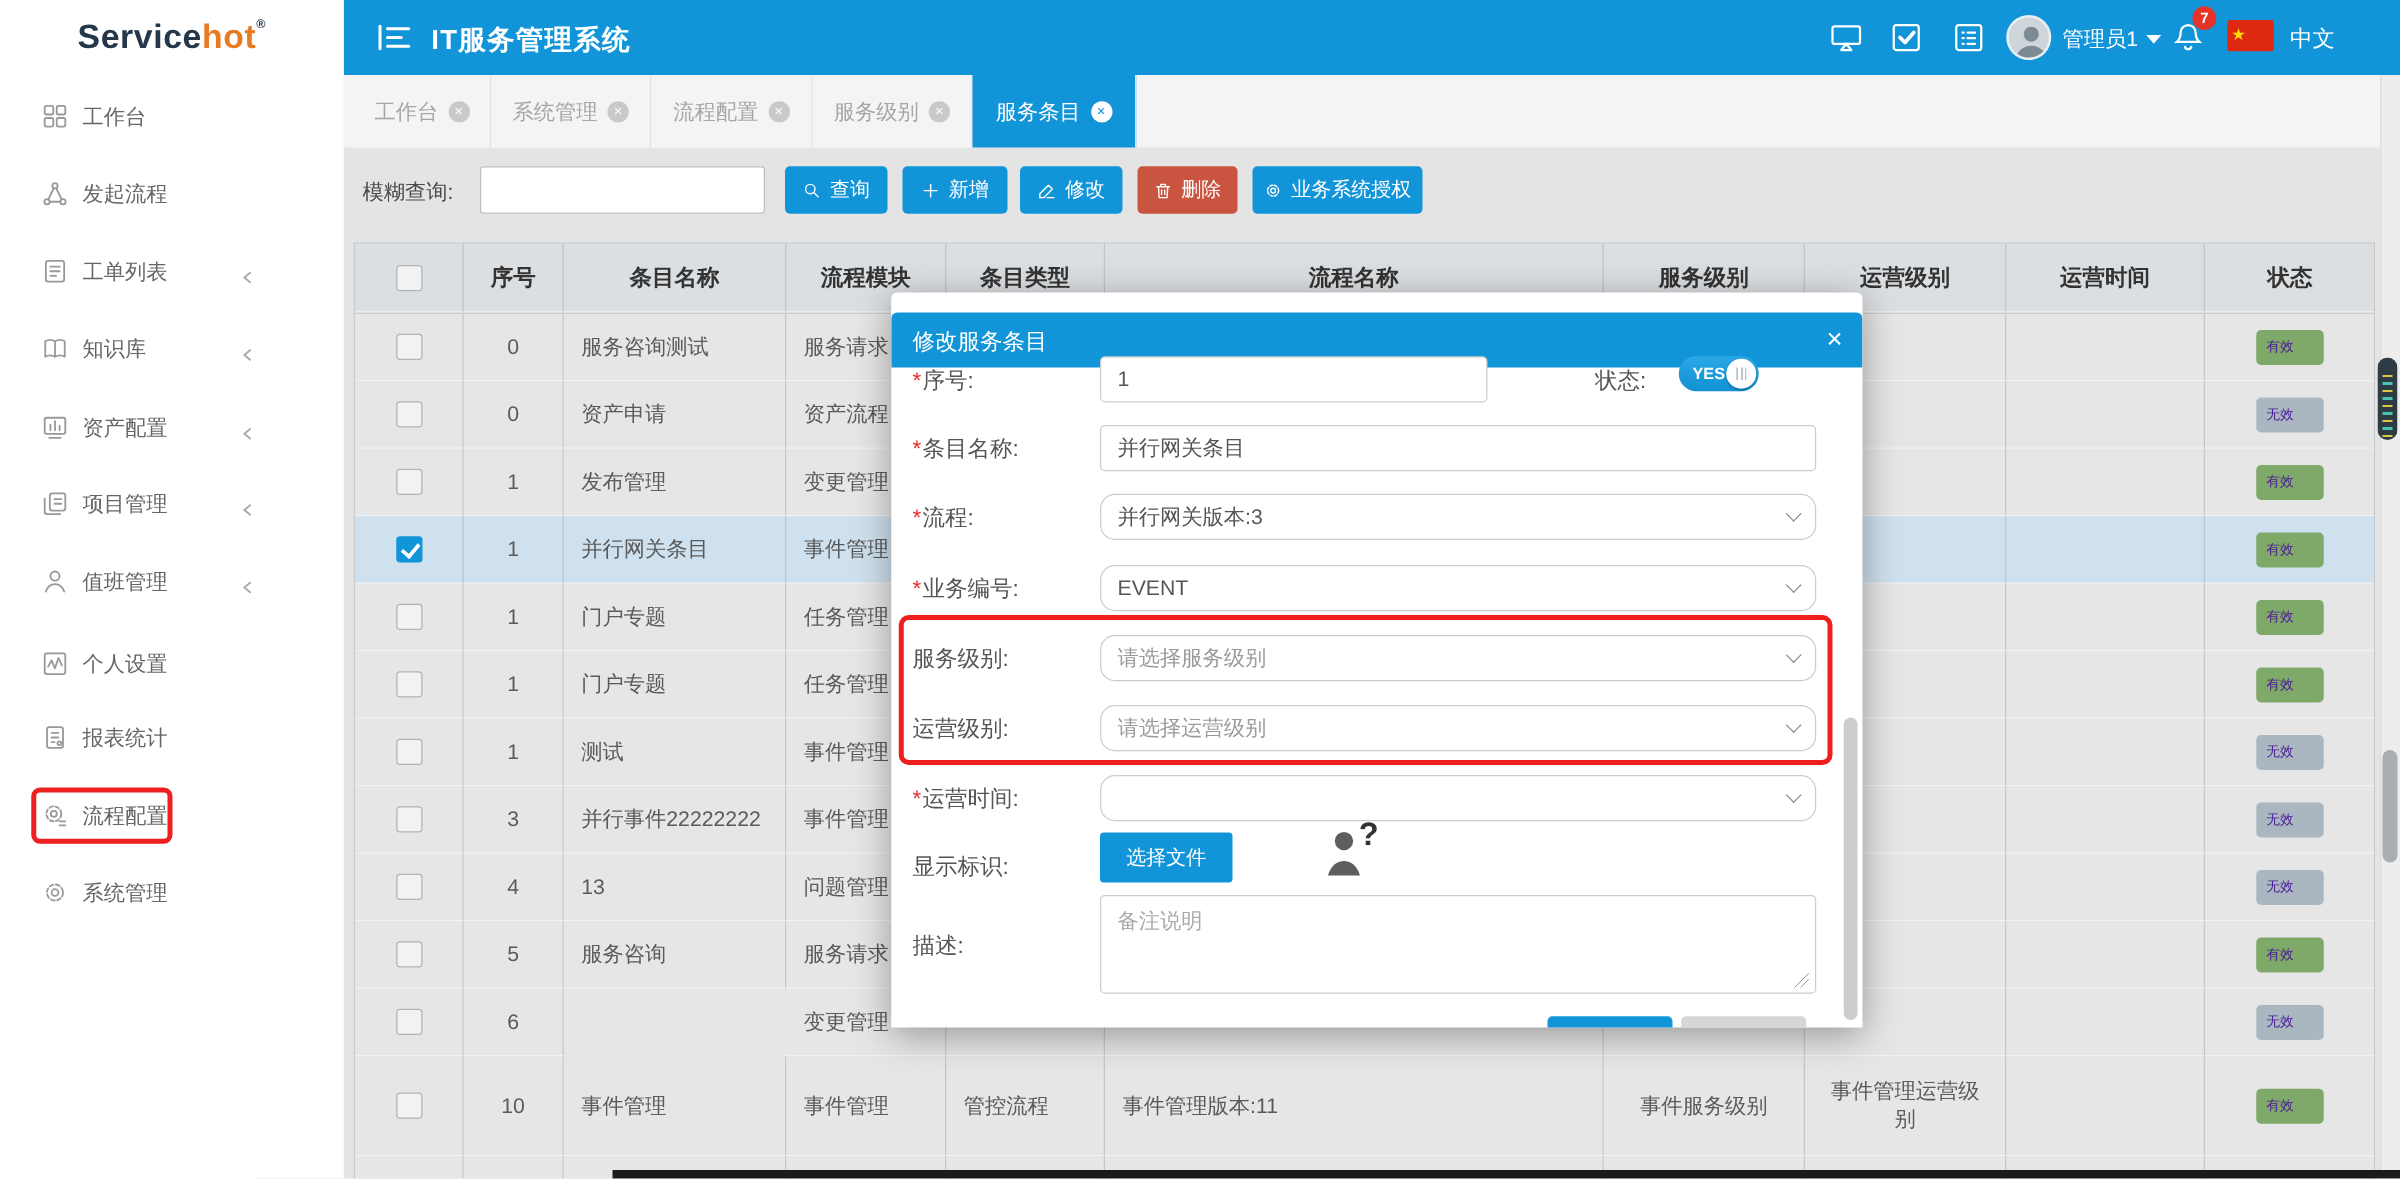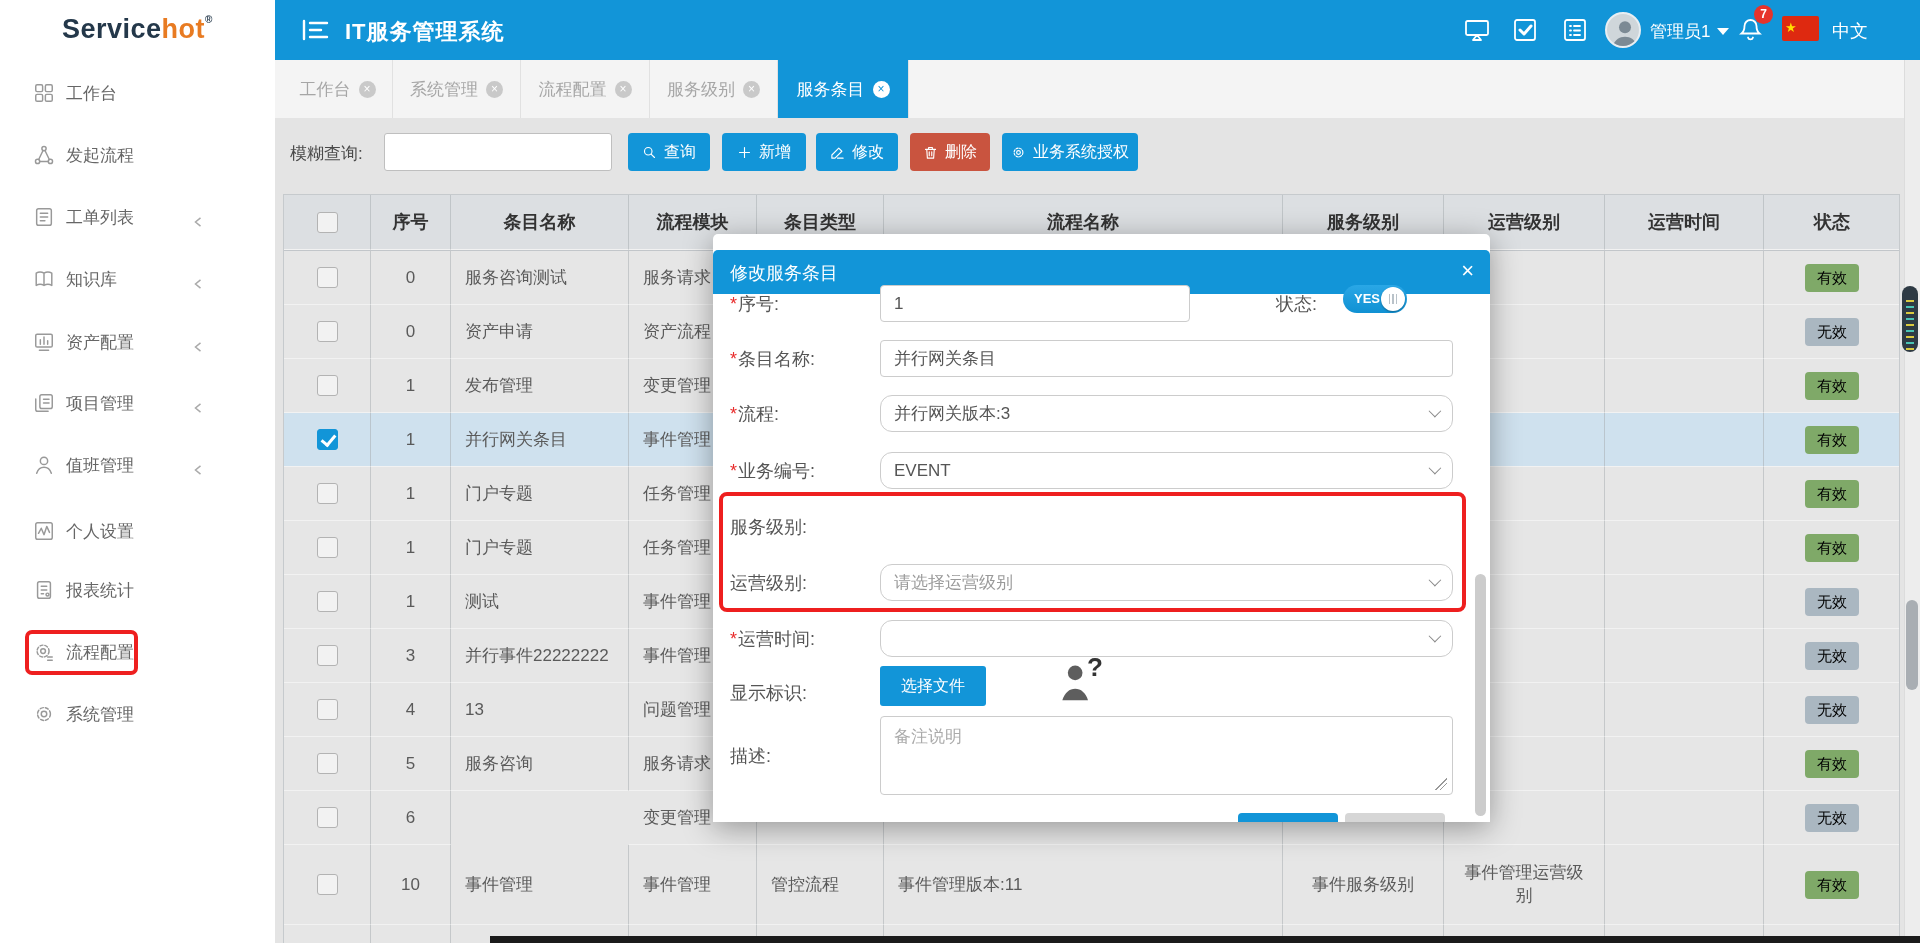--- a/index.html
+++ b/index.html
@@ -57,21 +57,21 @@
   .trow { position:absolute; left:0; width:1617px; background:#e6e6e6; }
   .trow.head { background:#dcdfe2; border-bottom:1px solid #c2c6ca; z-index:2; }
   .trow.sel { background:#cfe1ee; }
   .tcell { position:absolute; top:0; height:100%; display:flex; align-items:center; font-size:17px; color:#5a5a5a; border-right:1px solid rgba(170,174,178,.55); border-bottom:1px solid #f2f2f2; overflow:hidden; }
   .tcell.c { justify-content:center; }
   .tcell.l { padding:0 14px; }
   .trow.head .tcell { font-size:18px; font-weight:bold; color:#333; justify-content:center; padding:0; }
   .cb { width:21px; height:21px; border:1px solid #b3b3b3; border-radius:3px; background:#f2f2f2; cursor:pointer; position:relative; }
   .cb.on { background:#1295d8; border-color:#1295d8; }
   .cb.on::after { content:""; position:absolute; left:6px; top:2px; width:6px; height:11px; border:solid #fff; border-width:0 3px 3px 0; transform:rotate(40deg); }
-  .stbadge { display:inline-block; min-width:54px; height:28px; line-height:28px; border-radius:4px; color:#000000; font-size:15px; text-align:center; padding:0 8px; }
+  .stbadge { display:inline-block; min-width:54px; height:28px; line-height:28px; border-radius:4px; color:#4c1d95; font-size:11px; text-align:left; padding:0 8px; }
   .stbadge.ok { background:#7fa968; }
   .stbadge.no { background:#aab7c1; }
   .wrapcell { line-height:1.35; text-align:center; word-break:break-all; padding:0 14px; }
 
   
   .modal { position:absolute; left:713px; top:234px; width:777px; height:588px; background:#fff; border-radius:5px 5px 0 0; box-shadow:0 6px 30px rgba(0,0,0,.35); z-index:20; overflow:hidden; }
   .m-head { position:absolute; left:0; top:0; width:100%; height:44px; background:#1295d8; border-radius:5px 5px 0 0;margin-top:16px; }
   .m-title { position:absolute; left:17px; top:11px; color:#fff; font-size:18px; }
   .m-close { position:absolute; right:16px; top:8px; color:#fff; font-size:22px; cursor:pointer; line-height:26px; }
   .m-lbl { position:absolute; left:17px; font-size:18px; color:#555; }
@@ -603,20 +603,24 @@
         <span class="chev"></span>
       </div>
 
     <span class="m-lbl" style="top:225px"><span class="req">*</span><span>业务编号:</span></span>
     <div class="m-select" style="top:218px">
         <span>EVENT</span>
         <span class="chev"></span>
       </div>
 
     <span class="m-lbl" style="top:281px">服务级别:</span>
+    <div class="m-select ph" style="top:274px">
+        <span>请选择服务级别</span>
+        <span class="chev"></span>
+      </div>
 
     <span class="m-lbl" style="top:337px">运营级别:</span>
     <div class="m-select ph" style="top:330px">
         <span>请选择运营级别</span>
         <span class="chev"></span>
       </div>
 
     <span class="m-lbl" style="top:393px"><span class="req">*</span><span>运营时间:</span></span>
     <div class="m-select" style="top:386px">
         <span></span>

